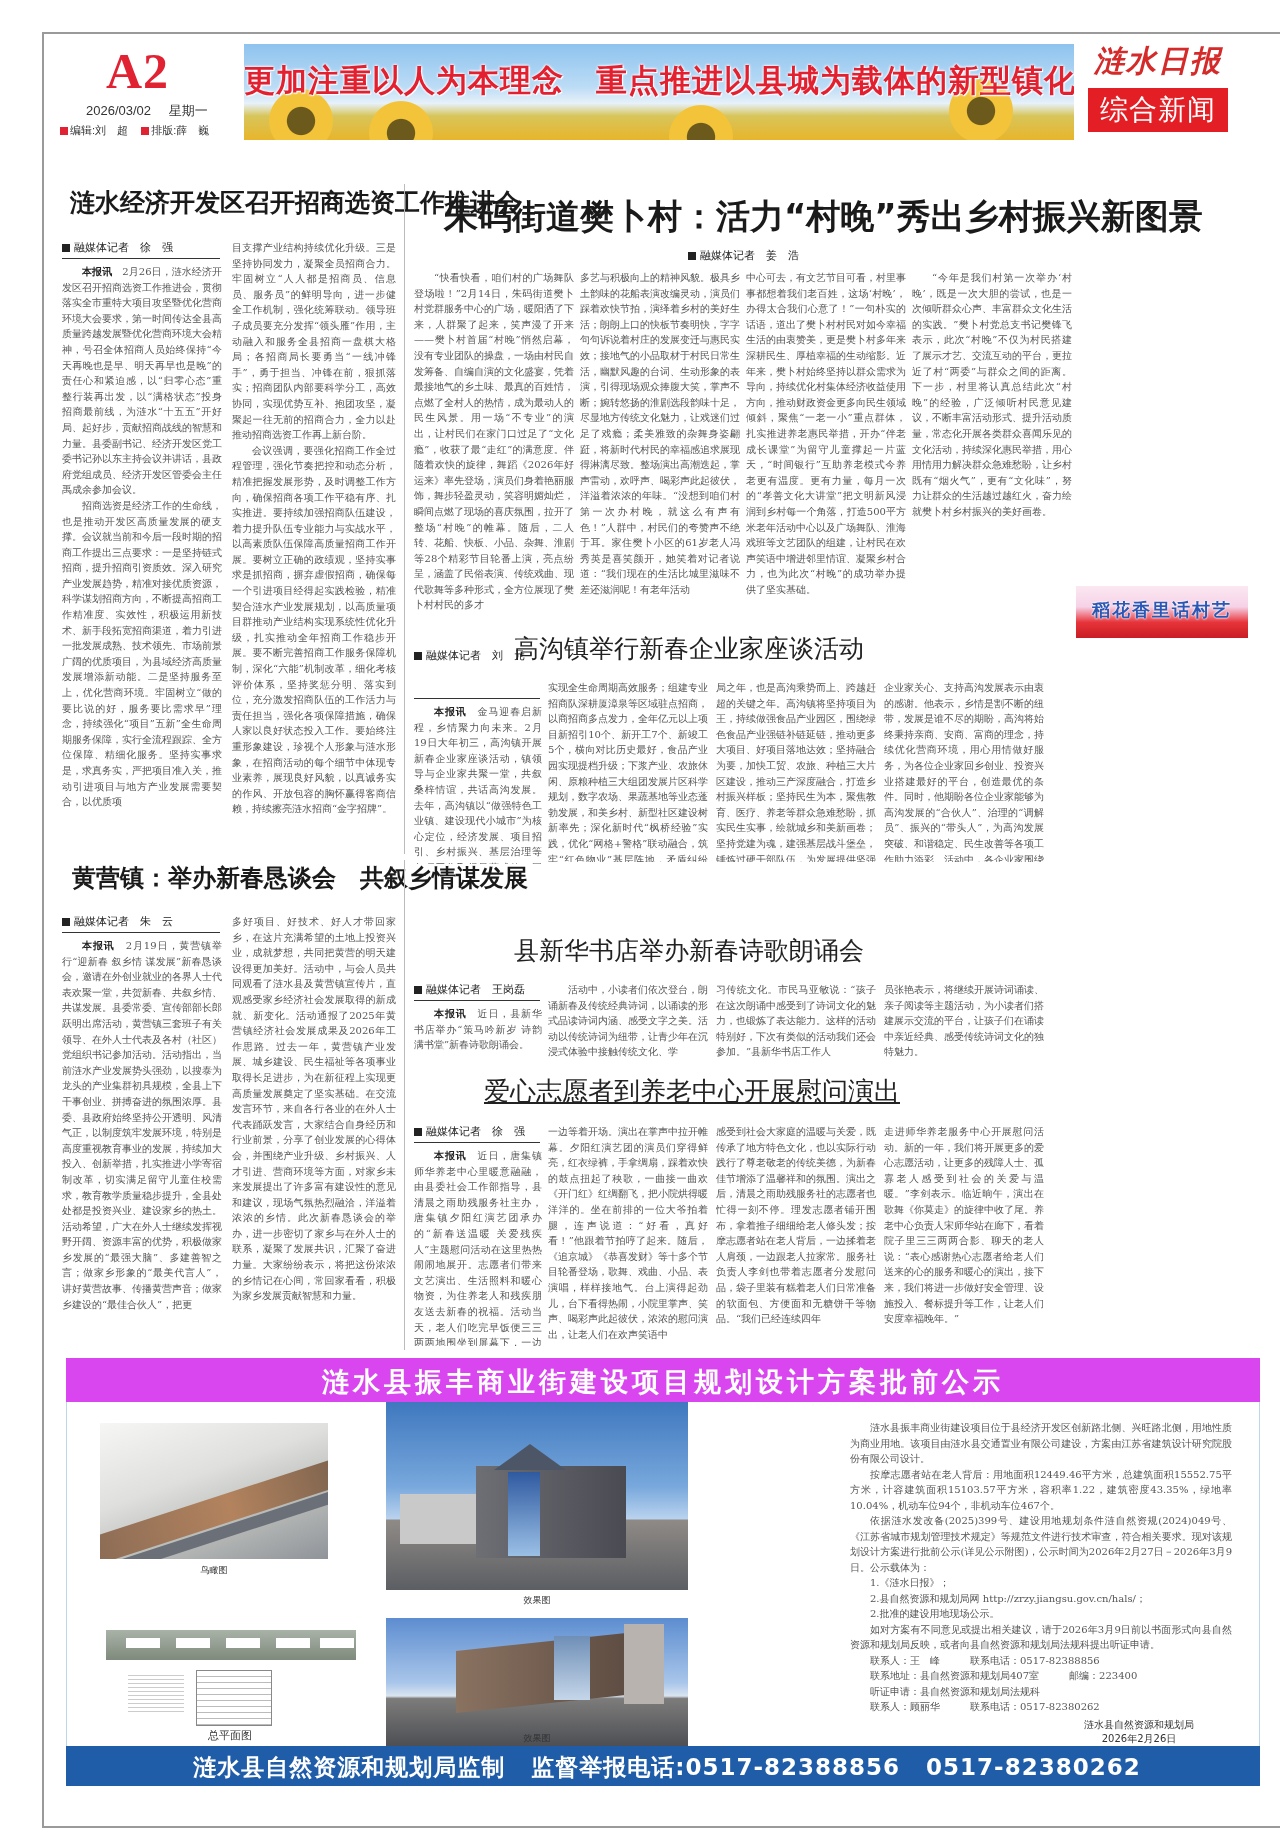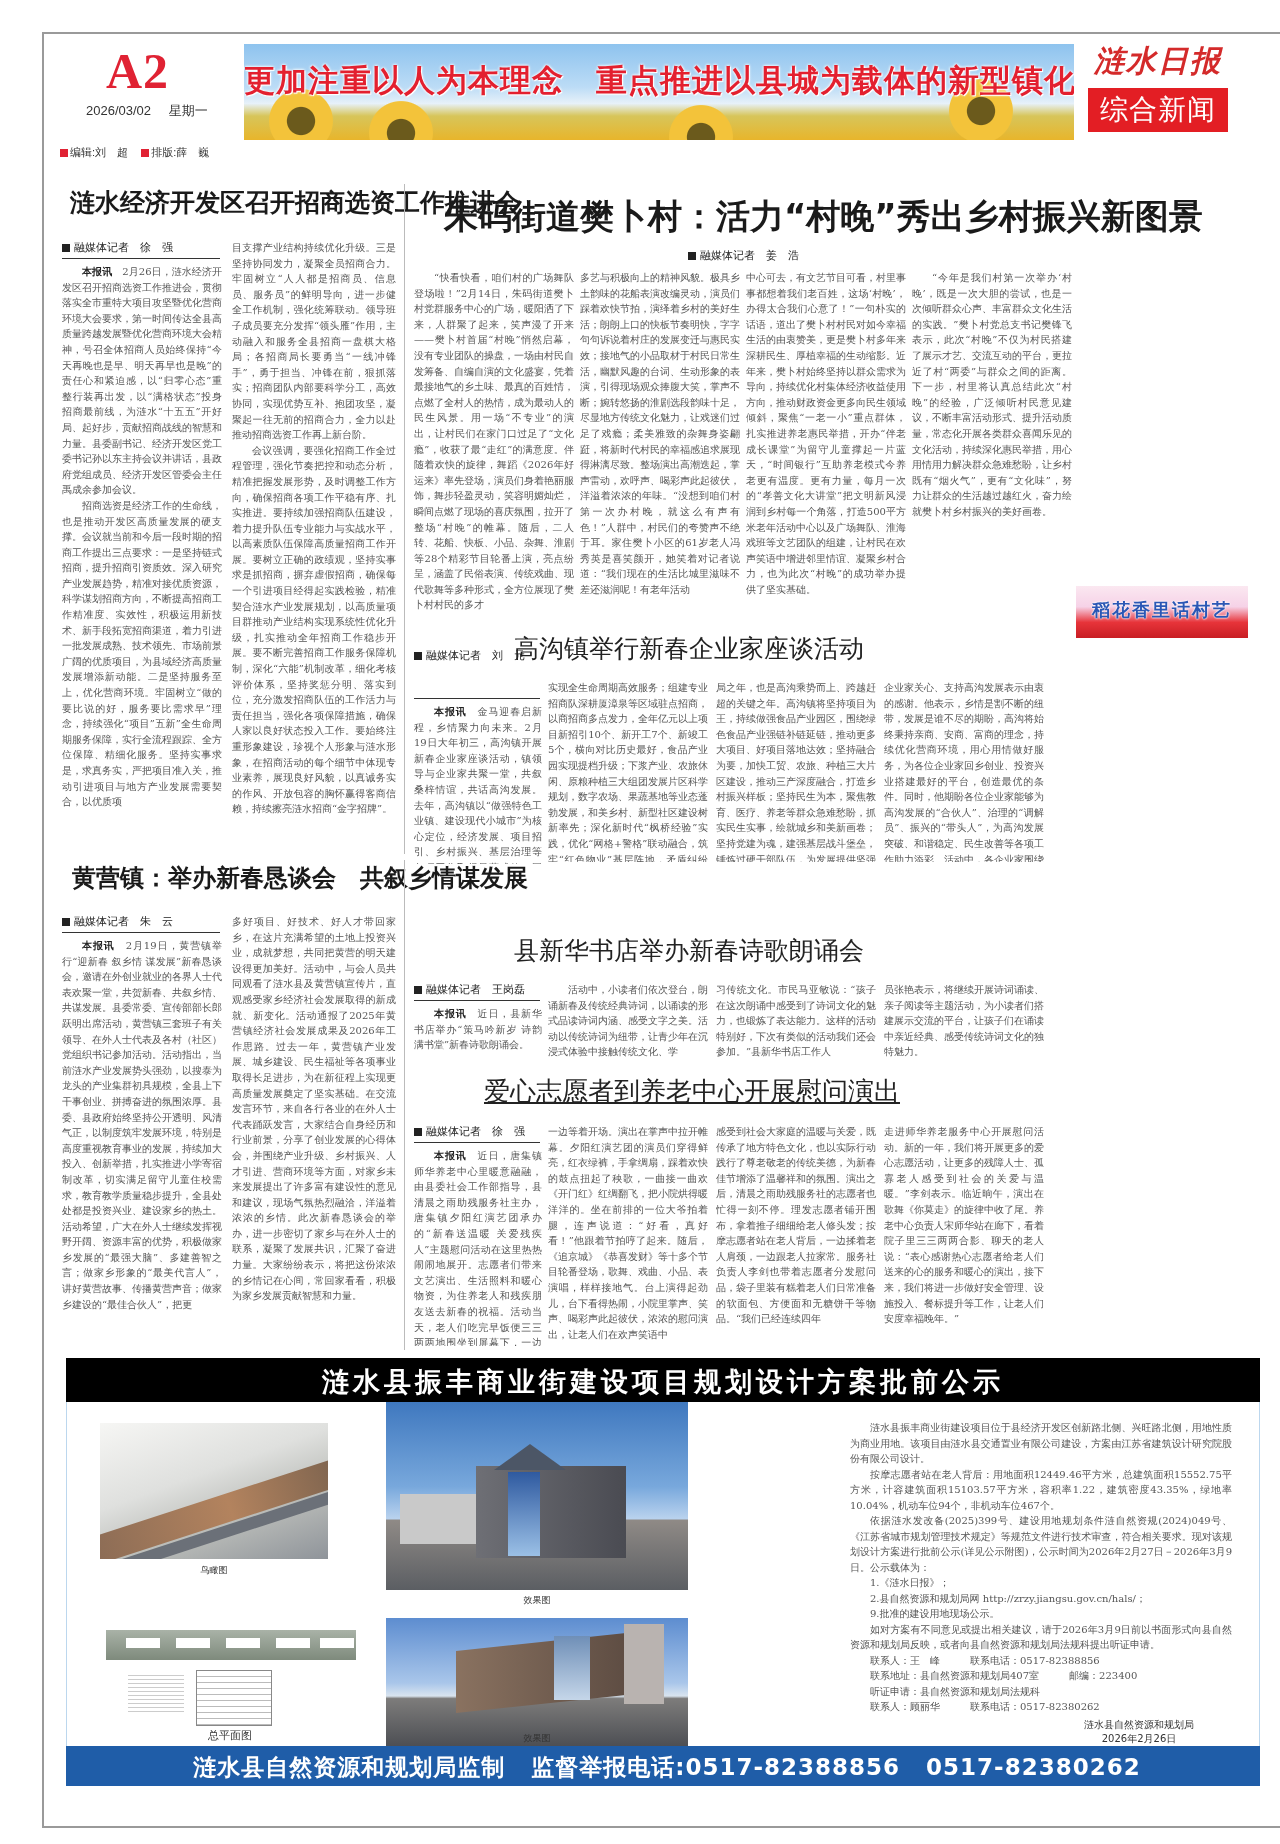--- a/index.html
+++ b/index.html
@@ -5,21 +5,21 @@
   * { box-sizing: border-box; margin: 0; padding: 0; }
   html, body { width: 1280px; height: 1844px; background: #ffffff; overflow: hidden; }
   body { font-family: "DejaVu Serif", "Liberation Serif", serif; color: #333; position: relative; }
 
   .page { position: absolute; left: 42px; top: 32px; width: 1240px; height: 1796px; border: 2px solid #9a9a9a; border-right: none; background: #fff; }
 
   
   .masthead { position: absolute; left: 0; top: 0; width: 1238px; height: 112px; }
   .page-no { position: absolute; left: 62px; top: 8px; font-family: "Liberation Serif", serif; font-weight: bold; font-size: 50px; color: #e02233; letter-spacing: 1px; }
   .page-date { position: absolute; left: 42px; top: 68px; font-family: "Liberation Sans", sans-serif; font-size: 13px; color: #333; }
-  .page-credits { position: absolute; left: 16px; top: 89px; font-family: "Liberation Sans", sans-serif; font-size: 11px; color: #333; white-space: nowrap; margin-top: 22px; }
+  .page-credits { position: absolute; left: 16px; top: 89px; font-family: "Liberation Sans", sans-serif; font-size: 11px; color: #333; white-space: nowrap; }
   .page-credits .sq { display: inline-block; width: 8px; height: 8px; background: #e02233; margin-right: 2px; vertical-align: middle; }
   .page-credits span.gap { margin-left: 10px; }
 
   .slogan-banner { position: absolute; left: 200px; top: 10px; width: 830px; height: 96px; overflow: hidden;
     background: linear-gradient(180deg, #8ec3ee 0%, #bcdcf6 45%, #e7f1f9 62%, #d7c55a 75%, #e8b52b 100%); }
   .slogan-banner .flower { position: absolute; bottom: -18px; width: 74px; height: 74px; border-radius: 50%;
     background: radial-gradient(circle, #6b5a1c 0 26%, #f3c33a 28% 60%, rgba(243,195,58,0) 62%); }
   .slogan-text { position: absolute; left: 0; right: 0; top: 16px; text-align: center; font-family: "DejaVu Sans", sans-serif; font-weight: bold; font-size: 31px; color: #e3202f; letter-spacing: 1px; text-shadow: 0 0 3px #fff, 0 0 3px #fff, 1px 1px 0 #fff; white-space: nowrap; }
 
   .paper-brand { position: absolute; left: 1044px; top: 4px; width: 140px; text-align: center; }
@@ -37,21 +37,21 @@
   .col p { text-indent: 2em; }
   .col .lead { font-weight: bold; color: #222; }
 
   .vline { position: absolute; width: 1px; background: #bbb; }
 
   .art-box { position: absolute; left: 1032px; top: 552px; width: 172px; height: 52px; overflow: hidden;
     background: linear-gradient(180deg, #fbe8f1 0%, #f6d2e7 40%, #e7343a 70%, #c81d23 100%); }
   .art-box-text { position: absolute; left: 0; right: 0; top: 12px; text-align: center; font-family: "DejaVu Sans", sans-serif; font-weight: bold; font-size: 18px; color: #2b57b5; letter-spacing: 2px; text-shadow: 0 0 2px #fff, 0 0 2px #fff; }
 
   
-  .notice-title-bar { position: absolute; left: 22px; top: 1324px; width: 1194px; height: 44px; background: #000000; }
+  .notice-title-bar { position: absolute; left: 22px; top: 1324px; width: 1194px; height: 44px; background: #d946ef; }
   .notice-title { position: absolute; left: 0; right: 0; top: 6px; text-align: center; font-family: "DejaVu Sans", sans-serif; font-weight: bold; font-size: 27px; color: #fff; letter-spacing: 4px; }
   .notice-body { position: absolute; left: 22px; top: 1368px; width: 1194px; height: 344px; background: #fff; border-left: 1px solid #bcd7ee; border-right: 1px solid #bcd7ee; }
 
   .img-aerial { position: absolute; left: 56px; top: 1389px; width: 228px; height: 136px; overflow: hidden;
     background: linear-gradient(160deg, #f6f6f4 0%, #dfe0de 40%, #bdbfbb 65%, #8f949a 100%); }
   .img-aerial .street { position: absolute; left: -20px; top: 70px; width: 300px; height: 28px; background: linear-gradient(90deg,#8a6b55,#b3835e,#6d5a4a); transform: rotate(-18deg); }
   .img-aerial .road { position: absolute; left: -10px; top: 98px; width: 300px; height: 12px; background: #6b7078; transform: rotate(-18deg); }
   .img-caption { position: absolute; font-family: "DejaVu Sans", sans-serif; font-size: 9px; color: #333; text-align: center; }
 
   .img-render1 { position: absolute; left: 342px; top: 1368px; width: 302px; height: 188px; overflow: hidden;
@@ -244,21 +244,21 @@
       <div class="tower"></div>
   </div>
   <div class="img-caption" style="left:342px;top:1698px;width:302px;">效果图</div>
 
   <div class="notice-text">
     <p>涟水县振丰商业街建设项目位于县经济开发区创新路北侧、兴旺路北侧，用地性质为商业用地。该项目由涟水县交通置业有限公司建设，方案由江苏省建筑设计研究院股份有限公司设计。</p>
     <p>按摩志愿者站在老人背后：用地面积12449.46平方米，总建筑面积15552.75平方米，计容建筑面积15103.57平方米，容积率1.22，建筑密度43.35%，绿地率10.04%，机动车位94个，非机动车位467个。</p>
     <p>依据涟水发改备(2025)399号、建设用地规划条件涟自然资规(2024)049号、《江苏省城市规划管理技术规定》等规范文件进行技术审查，符合相关要求。现对该规划设计方案进行批前公示(详见公示附图)，公示时间为2026年2月27日－2026年3月9日。公示载体为：</p>
     <div class="item">1.《涟水日报》；</div>
     <div class="item">2.县自然资源和规划局网 http://zrzy.jiangsu.gov.cn/hals/；</div>
-    <div class="item">9.批准的建设用地现场公示。</div>
+    <div class="item">2.批准的建设用地现场公示。</div>
     <p>如对方案有不同意见或提出相关建议，请于2026年3月9日前以书面形式向县自然资源和规划局反映，或者向县自然资源和规划局法规科提出听证申请。</p>
     <div class="item">联系人：王　峰　　　联系电话：0517-82388856</div>
     <div class="item">联系地址：县自然资源和规划局407室　　　邮编：223400</div>
     <div class="item">听证申请：县自然资源和规划局法规科</div>
     <div class="item">联系人：顾丽华　　　联系电话：0517-82380262</div>
   </div>
   <div class="notice-sign">
     <div>涟水县自然资源和规划局</div>
     <div>2026年2月26日</div>
   </div>

